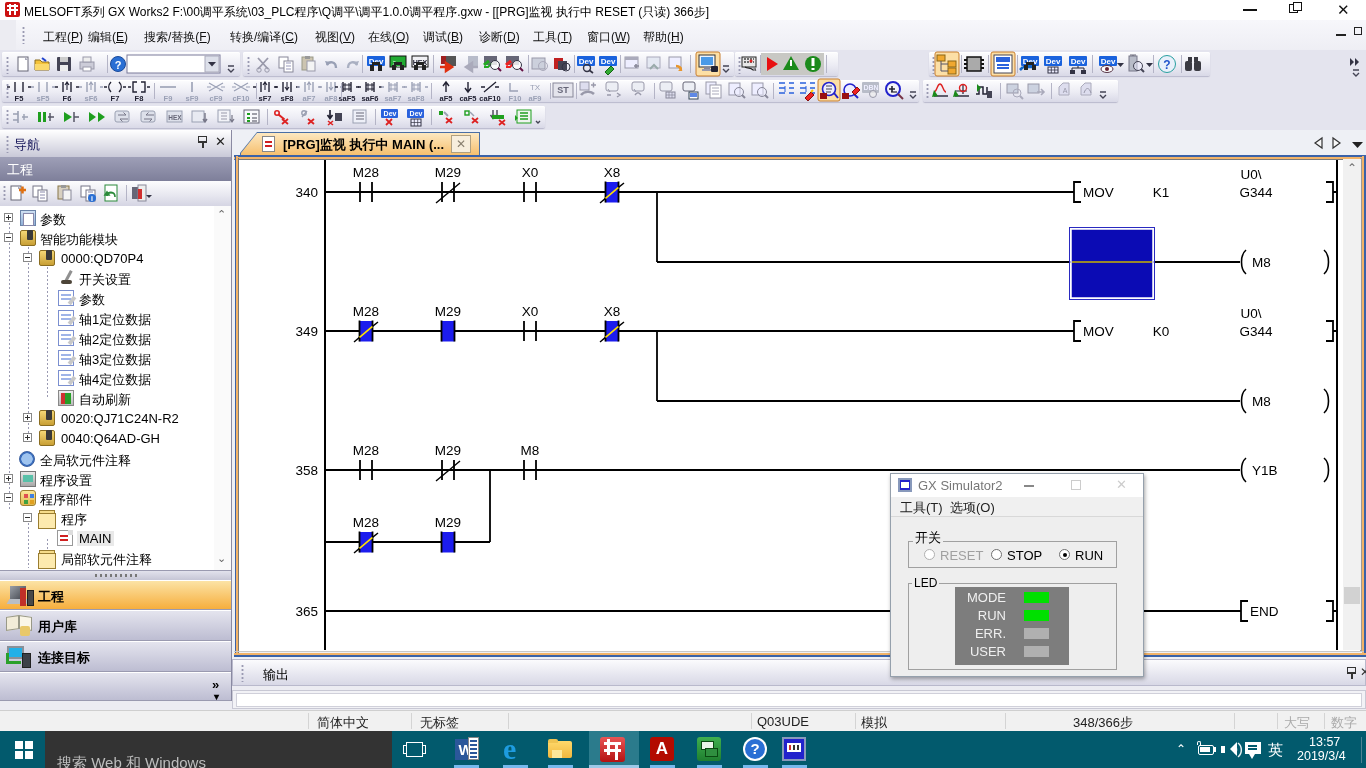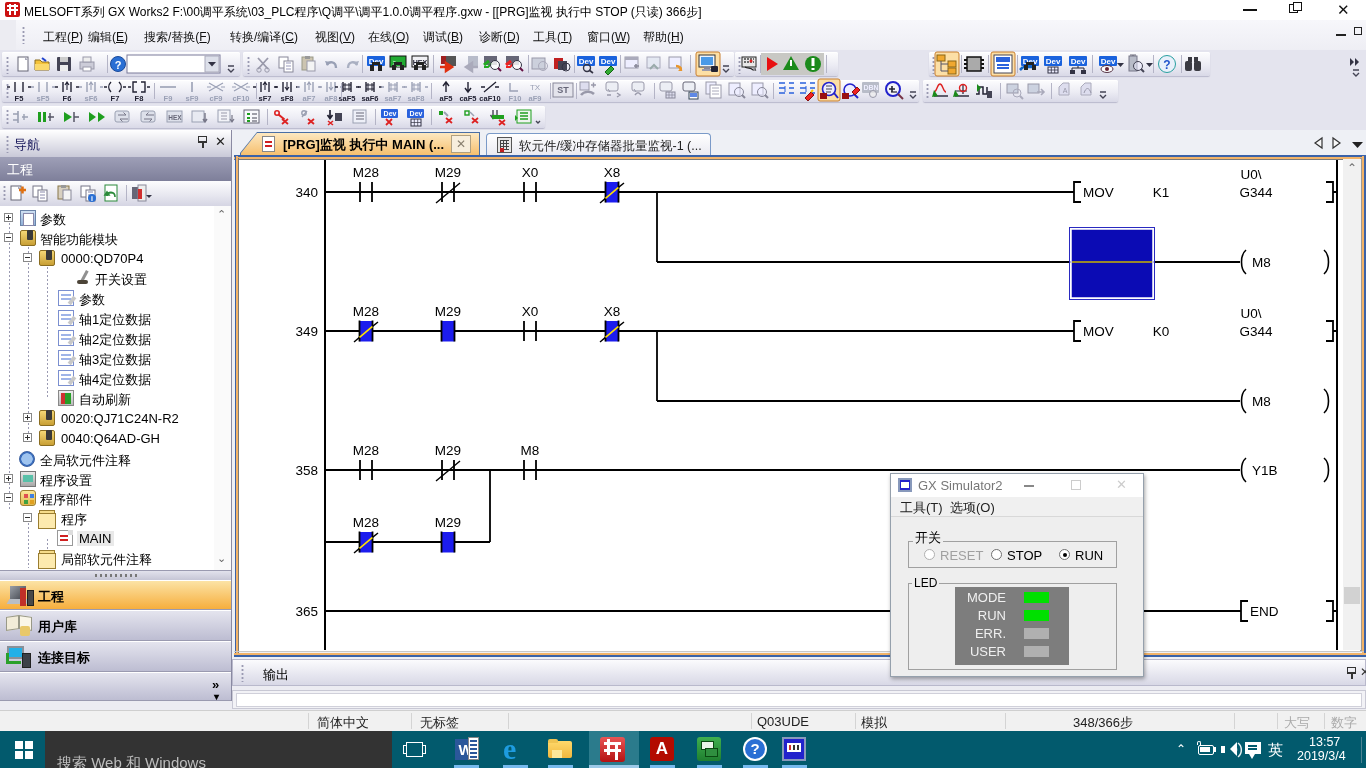--- a/index.html
+++ b/index.html
@@ -77,21 +77,21 @@
 <body>
 <div id="page">
 
 <div class="abs" id="titlebar">
   <div class="abs" style="left:5px;top:2px;width:15px;height:15px;background:#cc1111;border-radius:2px">
     <div class="abs" style="left:2px;top:3px;width:11px;height:2px;background:#fff"></div>
     <div class="abs" style="left:2px;top:7px;width:11px;height:2px;background:#fff"></div>
     <div class="abs" style="left:4px;top:2px;width:2px;height:11px;background:#fff"></div>
     <div class="abs" style="left:9px;top:2px;width:2px;height:11px;background:#fff"></div>
   </div>
-  <div class="abs txt">MELSOFT系列 GX Works2 F:\00调平系统\03_PLC程序\Q调平\调平1.0.0调平程序.gxw - [[PRG]监视 执行中 STOP (只读) 366步]</div>
+  <div class="abs txt">MELSOFT系列 GX Works2 F:\00调平系统\03_PLC程序\Q调平\调平1.0.0调平程序.gxw - [[PRG]监视 执行中 RESET (只读) 366步]</div>
   <div class="abs wbtn" style="left:1243px;width:14px"></div>
   <div class="abs" style="left:1289px;top:4px;width:9px;height:9px;border:1.5px solid #111"></div>
   <div class="abs" style="left:1293px;top:2px;width:9px;height:9px;border:1.5px solid #111;background:#fff"></div>
   <div class="abs" style="left:1337px;top:3px;width:14px;height:14px;font-size:15px;line-height:13px;color:#111">✕</div>
 </div>
 
 <div class="abs" id="menubar">
   <div class="grip" style="left:6px;top:6px;height:18px"></div>
   <span style="left:27px">工程(<u>P</u>)</span>
   <span style="left:72px">编辑(<u>E</u>)</span>
@@ -775,21 +775,21 @@
           <div class="ticon ic-mod" style="left:20px"></div>
           <span class="tlabel" style="left:40px">智能功能模块</span>
         </div>
     <div class="trow" style="left:0;top:42px;width:231px">
           <div class="ebox" style="left:23px">
             <i></i>
           </div>
           <div class="ticon ic-mod" style="left:39px"></div>
           <span class="tlabel" style="left:61px">0000:QD70P4</span>
         </div>
-    <div class="trow" style="left:16px;top:62px;width:231px">
+    <div class="trow" style="left:0;top:62px;width:231px">
           <div class="ticon ic-sw" style="left:58px"></div>
           <span class="tlabel" style="left:79px">开关设置</span>
         </div>
     <div class="trow" style="left:0;top:82px;width:231px">
           <div class="ticon ic-pg" style="left:58px"></div>
           <span class="tlabel" style="left:79px">参数</span>
         </div>
     <div class="trow" style="left:0;top:102px;width:231px">
           <div class="ticon ic-pg" style="left:58px"></div>
           <span class="tlabel" style="left:79px">轴1定位数据</span>
@@ -905,27 +905,20 @@
   <div id="tab1">
         <div class="bg1"></div>
         <div class="bg2"></div>
     <div class="abs" style="left:22px;top:4px;width:13px;height:16px;background:#fff;border:1px solid #888">
       <div class="abs" style="left:2px;top:4px;width:7px;height:2px;background:#d02020"></div>
       <div class="abs" style="left:2px;top:8px;width:7px;height:2px;background:#d02020"></div>
     </div>
     <span class="abs" style="left:43px;top:4px;font-size:13px;font-weight:bold;white-space:nowrap">[PRG]监视 执行中 MAIN (...</span>
     <div class="abs" style="left:211px;top:3px;width:20px;height:18px;background:#f7eedd;border:1px solid #b0a080;color:#8a8070;font-size:12px;text-align:center;line-height:16px">✕</div>
   </div>
-  <div id="tab2">
-    <div class="abs" style="left:10px;top:3px;width:15px;height:16px;background:#e8e8e8;border:1px solid #555">
-      <div class="abs" style="left:2px;top:2px;width:9px;height:10px;background:repeating-linear-gradient(90deg,#444 0 1px,transparent 1px 3px),repeating-linear-gradient(0deg,#444 0 1px,transparent 1px 3px)"></div>
-      <div class="abs" style="left:2px;top:10px;width:4px;height:4px;background:#c02020"></div>
-    </div>
-    <span class="abs" style="left:32px;top:4px;font-size:12.5px;color:#222;white-space:nowrap">软元件/缓冲存储器批量监视-1 (...</span>
-  </div>
   <svg class="abs" style="left:1080px;top:6px" width="60" height="16">
         <path d="M10 2v10l-7 -5z" fill="#f8f8f8" stroke="#333" stroke-width="1.2"></path>
         <path d="M21 2v10l7 -5z" fill="#f8f8f8" stroke="#333" stroke-width="1.2"></path>
         <path d="M40 6h11l-5.5 6z" fill="#222"></path>
       </svg>
   <div id="ladwin"></div>
 
   <div class="abs" style="left:2px;top:25px;width:1132px;height:1.5px;background:#3a62a8"></div>
   <div class="abs" style="left:2px;top:26.5px;width:1132px;height:2px;background:#f2b368"></div>
   <div class="abs" style="left:2px;top:28.5px;width:1130px;height:1.5px;background:#7a7a7a"></div>

